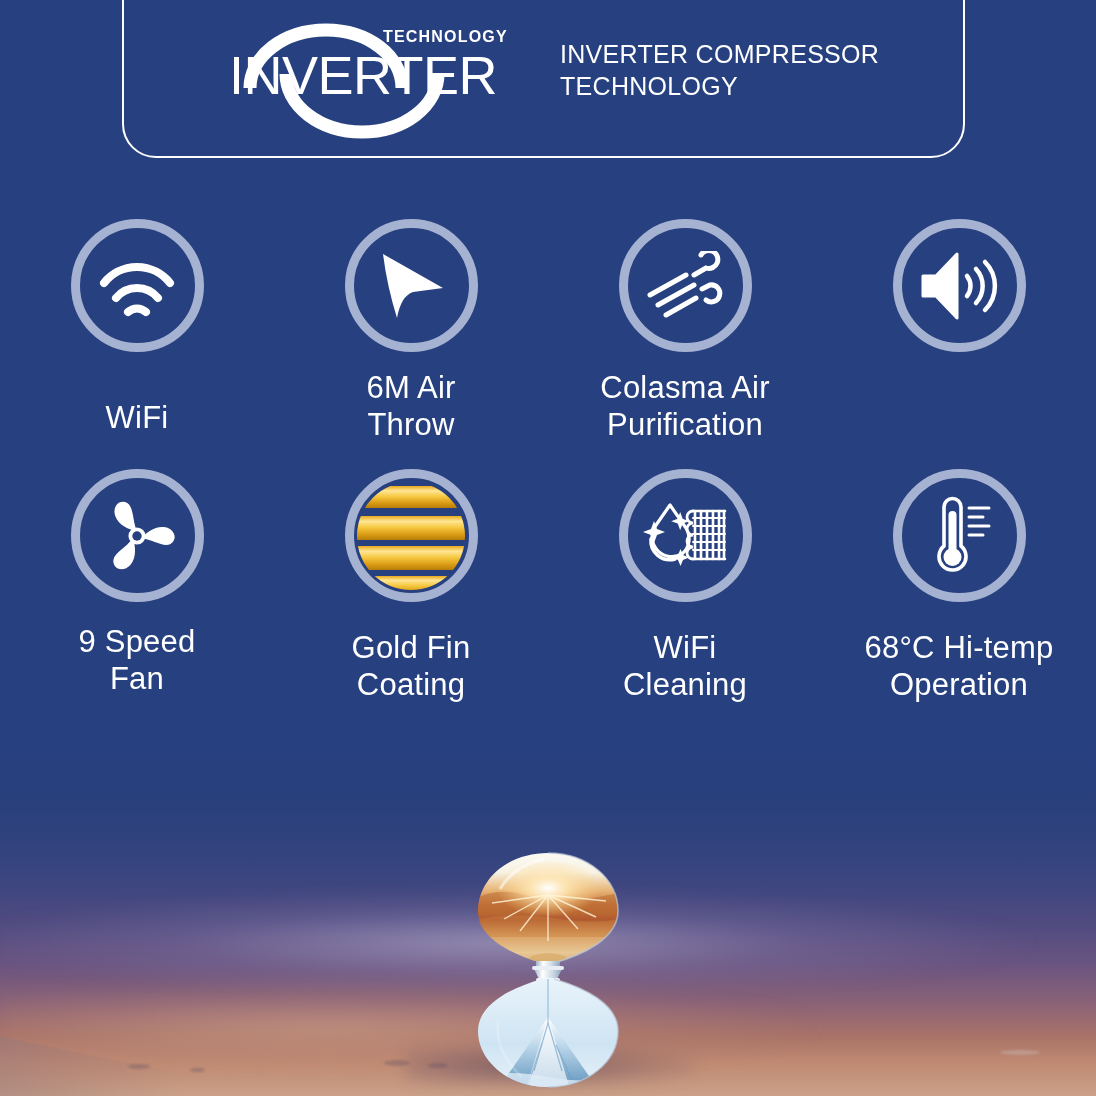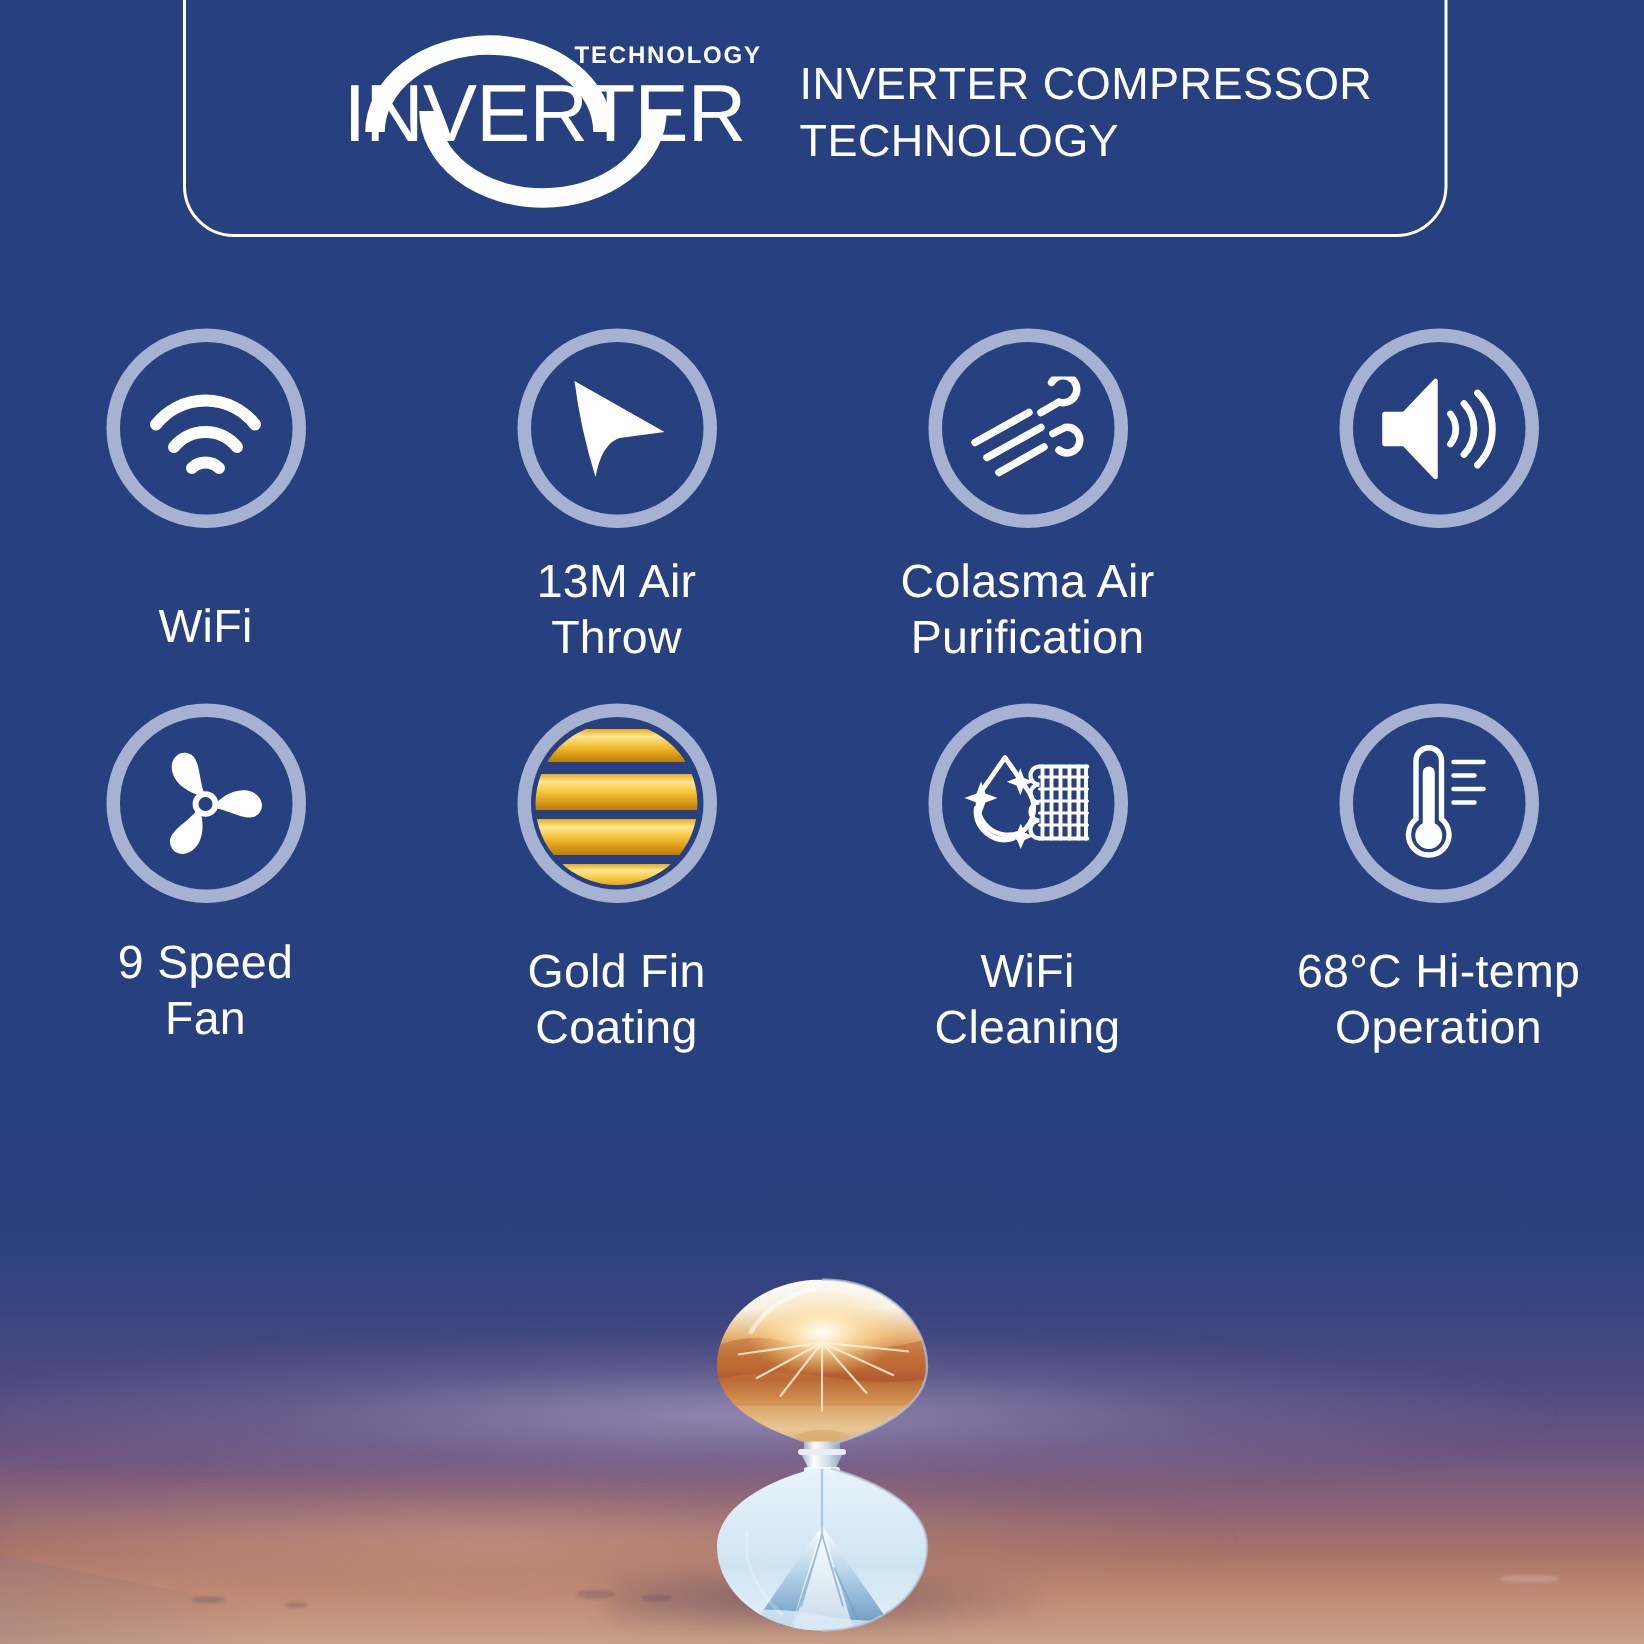--- a/index.html
+++ b/index.html
@@ -56,24 +56,24 @@
   .header-box{
     position:absolute;left:122px;top:-42px;width:843px;height:200px;
     border:2px solid #ffffff;border-radius:34px;
     box-sizing:border-box;
   }
   .logo-wrap{
     position:absolute;left:228px;top:10px;width:290px;height:140px;
   }
   .logo-svg{display:block;}
   .header-text{
-    position:absolute;left:533px;top:38px;width:430px;
+    position:absolute;left:560px;top:38px;width:430px;
     color:#ffffff;
     font-family:"Liberation Sans", sans-serif;
-    font-size:30px;line-height:1.28;letter-spacing:.3px;
+    font-size:25px;line-height:1.28;letter-spacing:.3px;
     font-weight:400;
   }
 
   
   .grid{
     position:absolute;left:0;top:205px;width:932px;
     display:grid;
     grid-template-columns:repeat(4,274px);
     grid-template-rows:250px 250px;
   }
@@ -176,21 +176,21 @@
       </div>
       <div class="cell-label">WiFi</div>
     </div>
 
     <div class="cell r1">
       <div class="ring">
         <svg width="76" height="76" viewBox="0 0 76 76" aria-hidden="true">
           <path d="M10 6 L70 40 L40 44 Q 28 48 24 70 Q 14 38 10 6 Z" fill="#ffffff"></path>
         </svg>
       </div>
-      <div class="cell-label">13M Air
+      <div class="cell-label">6M Air
 Throw</div>
     </div>
 
     <div class="cell r1">
       <div class="ring">
         <svg width="78" height="70" viewBox="0 0 78 70" aria-hidden="true">
           <g fill="none" stroke="#ffffff" stroke-width="5" stroke-linecap="round">
             <line x1="4" y1="44" x2="40" y2="24"></line>
             <line x1="12" y1="54" x2="48" y2="34"></line>
             <line x1="20" y1="64" x2="50" y2="47"></line>

